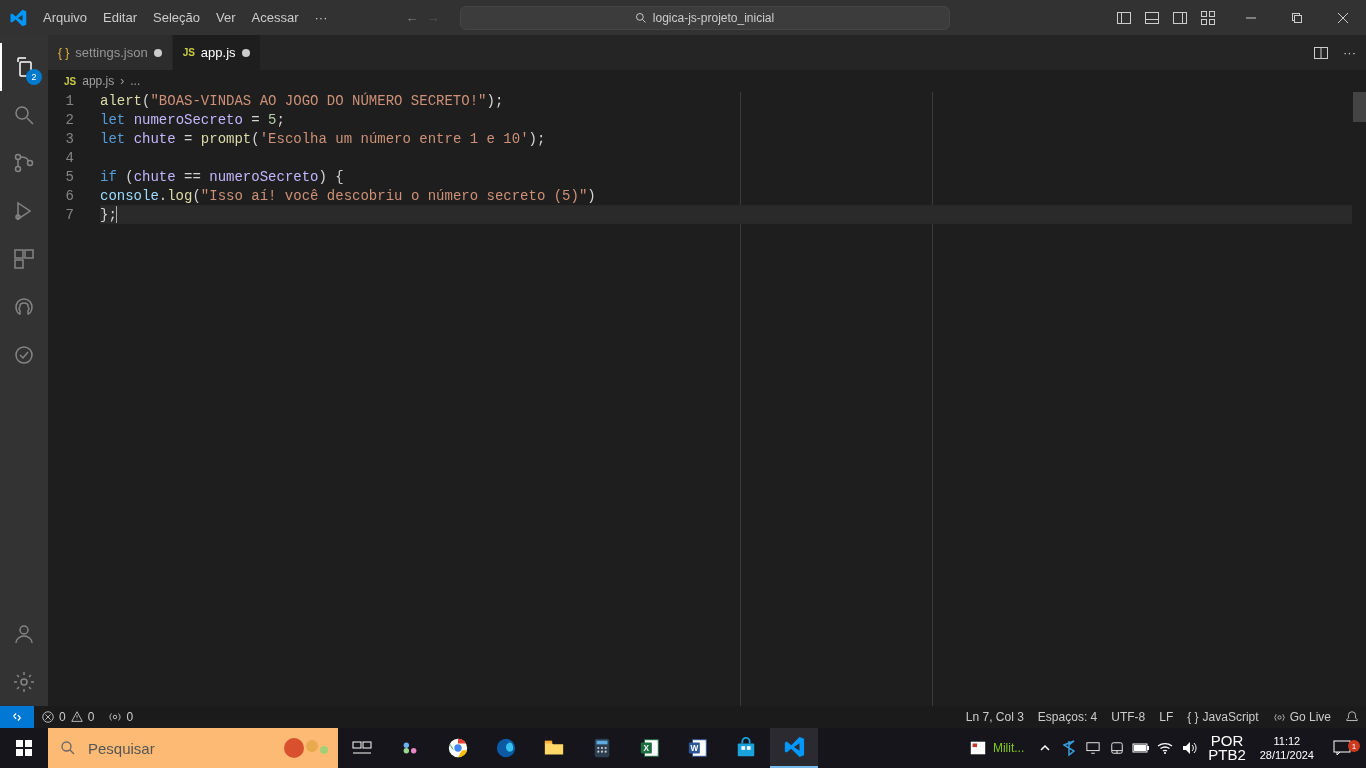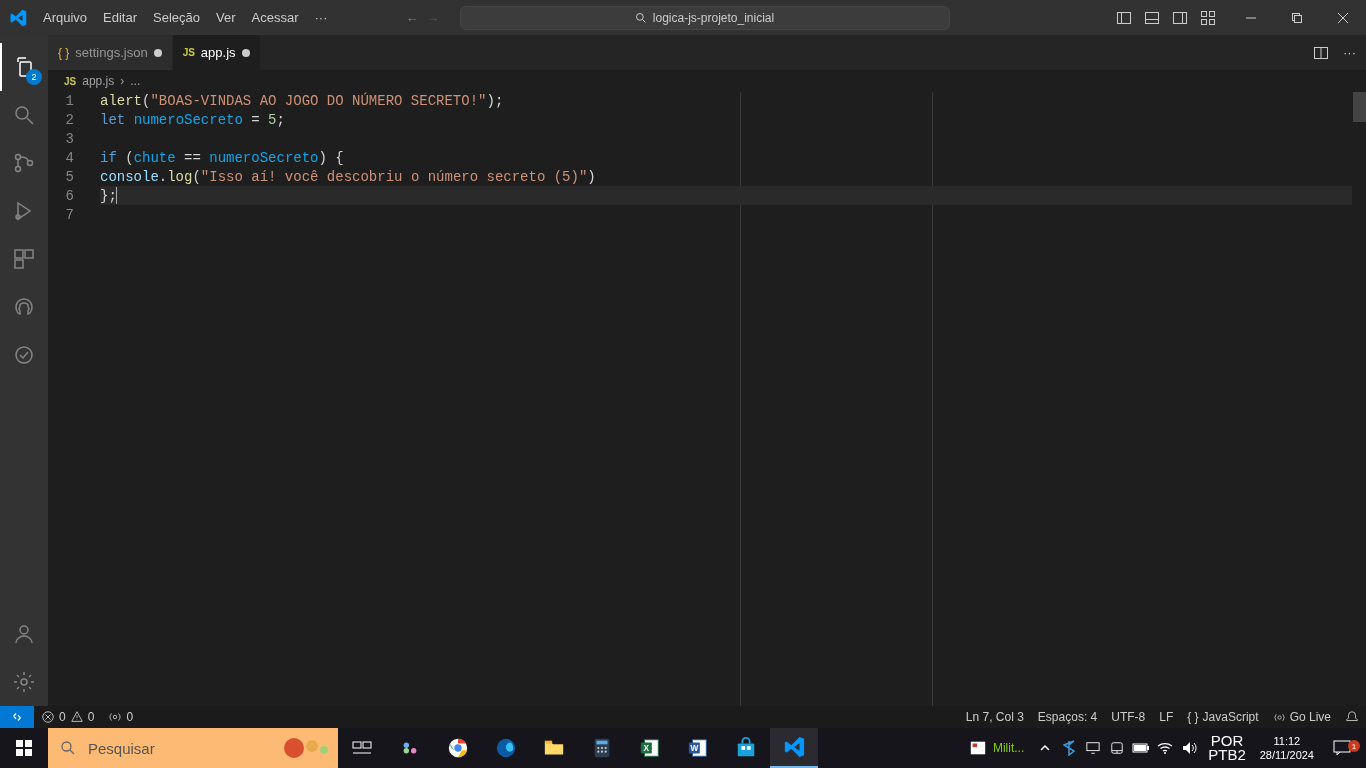--- a/index.html
+++ b/index.html
@@ -189,21 +189,21 @@
 }
 .minimap .mbar {
   position: absolute; left: 0; right: 0;
   background: #3a3a3a;
 }
 
 
 .fn { color: #dcdcaa; } 
 .str { color: #ce9178; } 
 .kw { color: #569cd6; } 
-.var { color: #0ea5e9; } 
+.var { color: #c4b5fd; } 
 .num { color: #b5cea8; } 
 .pun { color: #d4d4d4; }
 .obj { color: #9cdcfe; } 
 .op { color: #d4d4d4; }
 
 .cursor {
   display: inline-block;
   width: 1px; height: 17px;
   background: #aeafad;
   vertical-align: text-bottom;
@@ -460,20 +460,21 @@
           <div class="ln">2</div>
           <div class="ln">3</div>
           <div class="ln">4</div>
           <div class="ln">5</div>
           <div class="ln">6</div>
           <div class="ln">7</div>
         </div>
       <div class="code" id="code">
           <div class="code-line"><span class="fn">alert</span><span class="pun">(</span><span class="str">"BOAS-VINDAS AO JOGO DO NÚMERO SECRETO!"</span><span class="pun">);</span></div>
           <div class="code-line"><span class="kw">let</span><span class="pun"> </span><span class="var">numeroSecreto</span><span class="pun"> </span><span class="op">=</span><span class="pun"> </span><span class="num">5</span><span class="pun">;</span></div>
+          <div class="code-line"><span class="kw">let</span><span class="pun"> </span><span class="var">chute</span><span class="pun"> </span><span class="op">=</span><span class="pun"> </span><span class="fn">prompt</span><span class="pun">(</span><span class="str">'Escolha um número entre 1 e 10'</span><span class="pun">);</span></div>
           <div class="code-line"></div>
           <div class="code-line"><span class="kw">if</span><span class="pun"> (</span><span class="var">chute</span><span class="pun"> </span><span class="op">==</span><span class="pun"> </span><span class="var">numeroSecreto</span><span class="pun">) {</span></div>
           <div class="code-line"><span class="obj">console</span><span class="pun">.</span><span class="fn">log</span><span class="pun">(</span><span class="str">"Isso aí! você descobriu o número secreto (5)"</span><span class="pun">)</span></div>
           <div class="code-line current"><span class="pun">};</span><span class="cursor"></span></div>
         </div>
       <div class="minimap">
         <div class="mbar" style="top:0;height:30px;background:#444;"></div>
       </div>
     </div>
   </div>

